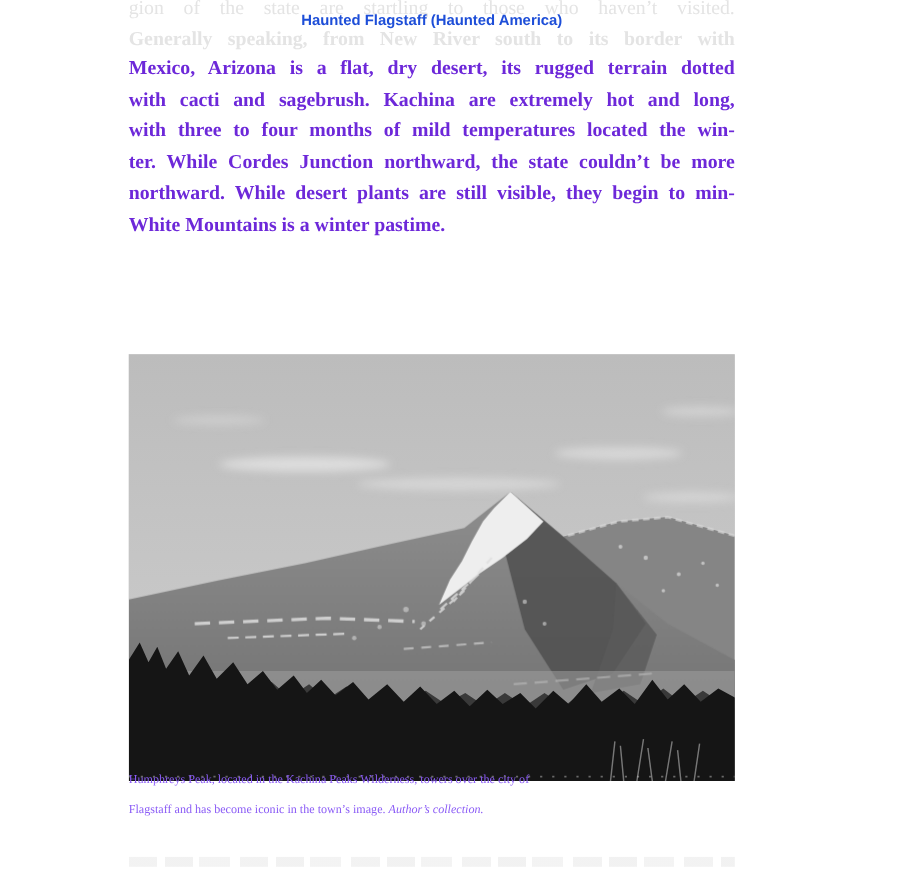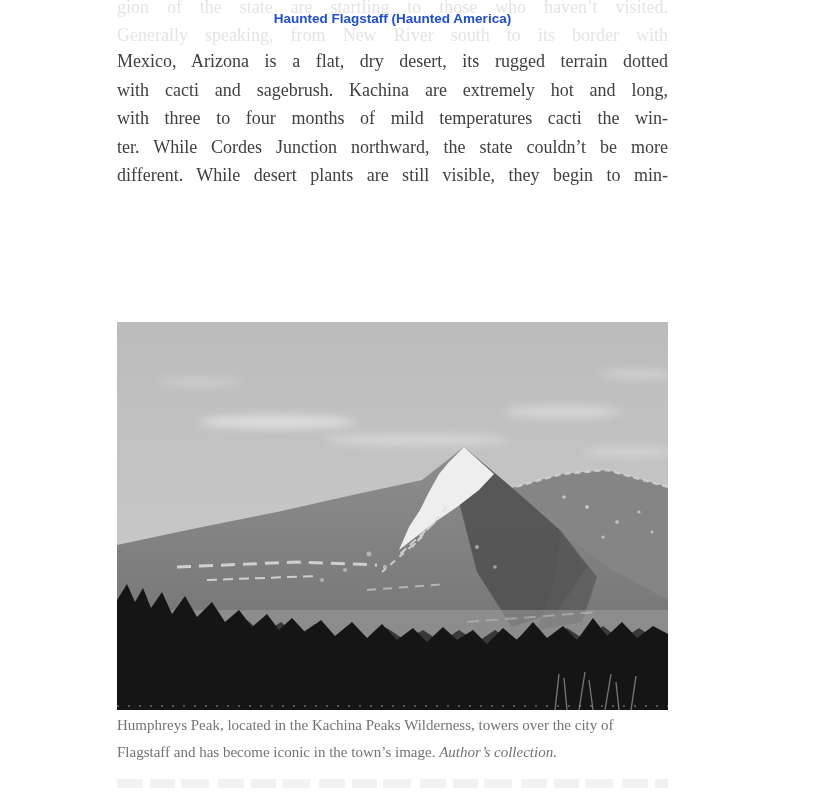--- a/index.html
+++ b/index.html
@@ -13,52 +13,52 @@
     color: #e4e4e4;
     font-size: 18px;
     line-height: 28.6px;
     text-align: justify;
     text-align-last: justify;
     white-space: nowrap;
     overflow: visible;
     z-index: 1;
   }
   .faded-line-a { top: -7px; }
-  .faded-line-b { top: 21px; }
+  .faded-line-b { top: 21px; font-weight: bold; }
 
   .book-title {
     top: 11px;
     text-align: center;
     font-family: "Liberation Sans", "DejaVu Sans", sans-serif;
     font-weight: bold;
     font-size: 13.5px;
     color: #1d4ed8;
     z-index: 2;
   }
 
-  .paragraph { top: 47px; color: #404040; }
+  .paragraph { top: 47px; color: #6d28d9; font-weight: bold; }
   .para-line {
     font-size: 18px;
     line-height: 28.6px;
     height: 28.6px;
     text-align: justify;
     text-align-last: justify;
     white-space: nowrap;
   }
   .para-line.last { text-align-last: left; }
 
   .photo {
     top: 322px;
     height: 388px;
     background: #c2c2c2;
     overflow: hidden;
   }
   .photo svg { display: block; width: 551px; height: 388px; }
 
-  .caption { top: 712px; color: #737373; font-size: 15px; line-height: 26.5px; }
+  .caption { top: 696px; color: #8b5cf6; font-size: 11px; line-height: 26.5px; }
   .caption-line { white-space: nowrap; }
   .caption .italic { font-style: italic; }
 
   
   .clipped-faded-line {
     top: 779px;
     height: 9px;
     overflow: hidden;
     opacity: 0.9;
     background: repeating-linear-gradient(90deg,
@@ -72,23 +72,24 @@
 
 <div class="col faded-line faded-line-a">gion of the state are startling to those who haven’t visited.</div>
 
 <div class="col book-title">Haunted Flagstaff (Haunted America)</div>
 
 <div class="col faded-line faded-line-b">Generally speaking, from New River south to its border with</div>
 
 <div class="col paragraph">
   <div class="para-line">Mexico, Arizona is a flat, dry desert, its rugged terrain dotted</div>
   <div class="para-line">with cacti and sagebrush. Kachina are extremely hot and long,</div>
-  <div class="para-line">with three to four months of mild temperatures cacti the win-</div>
+  <div class="para-line">with three to four months of mild temperatures located the win-</div>
   <div class="para-line">ter. While Cordes Junction northward, the state couldn’t be more</div>
-  <div class="para-line">different. While desert plants are still visible, they begin to min-</div>
+  <div class="para-line">northward. While desert plants are still visible, they begin to min-</div>
+  <div class="para-line last">White Mountains is a winter pastime.</div>
 </div>
 
 <div class="col photo">
   <svg viewBox="0 0 551 388" preserveAspectRatio="none">
     <defs>
       <linearGradient id="skyGrad" x1="0" y1="0" x2="0" y2="1">
         <stop offset="0" stop-color="#bcbcbc"></stop>
         <stop offset="1" stop-color="#cfcfcf"></stop>
       </linearGradient>
       <linearGradient id="mGrad" x1="0" y1="0" x2="0" y2="1">

